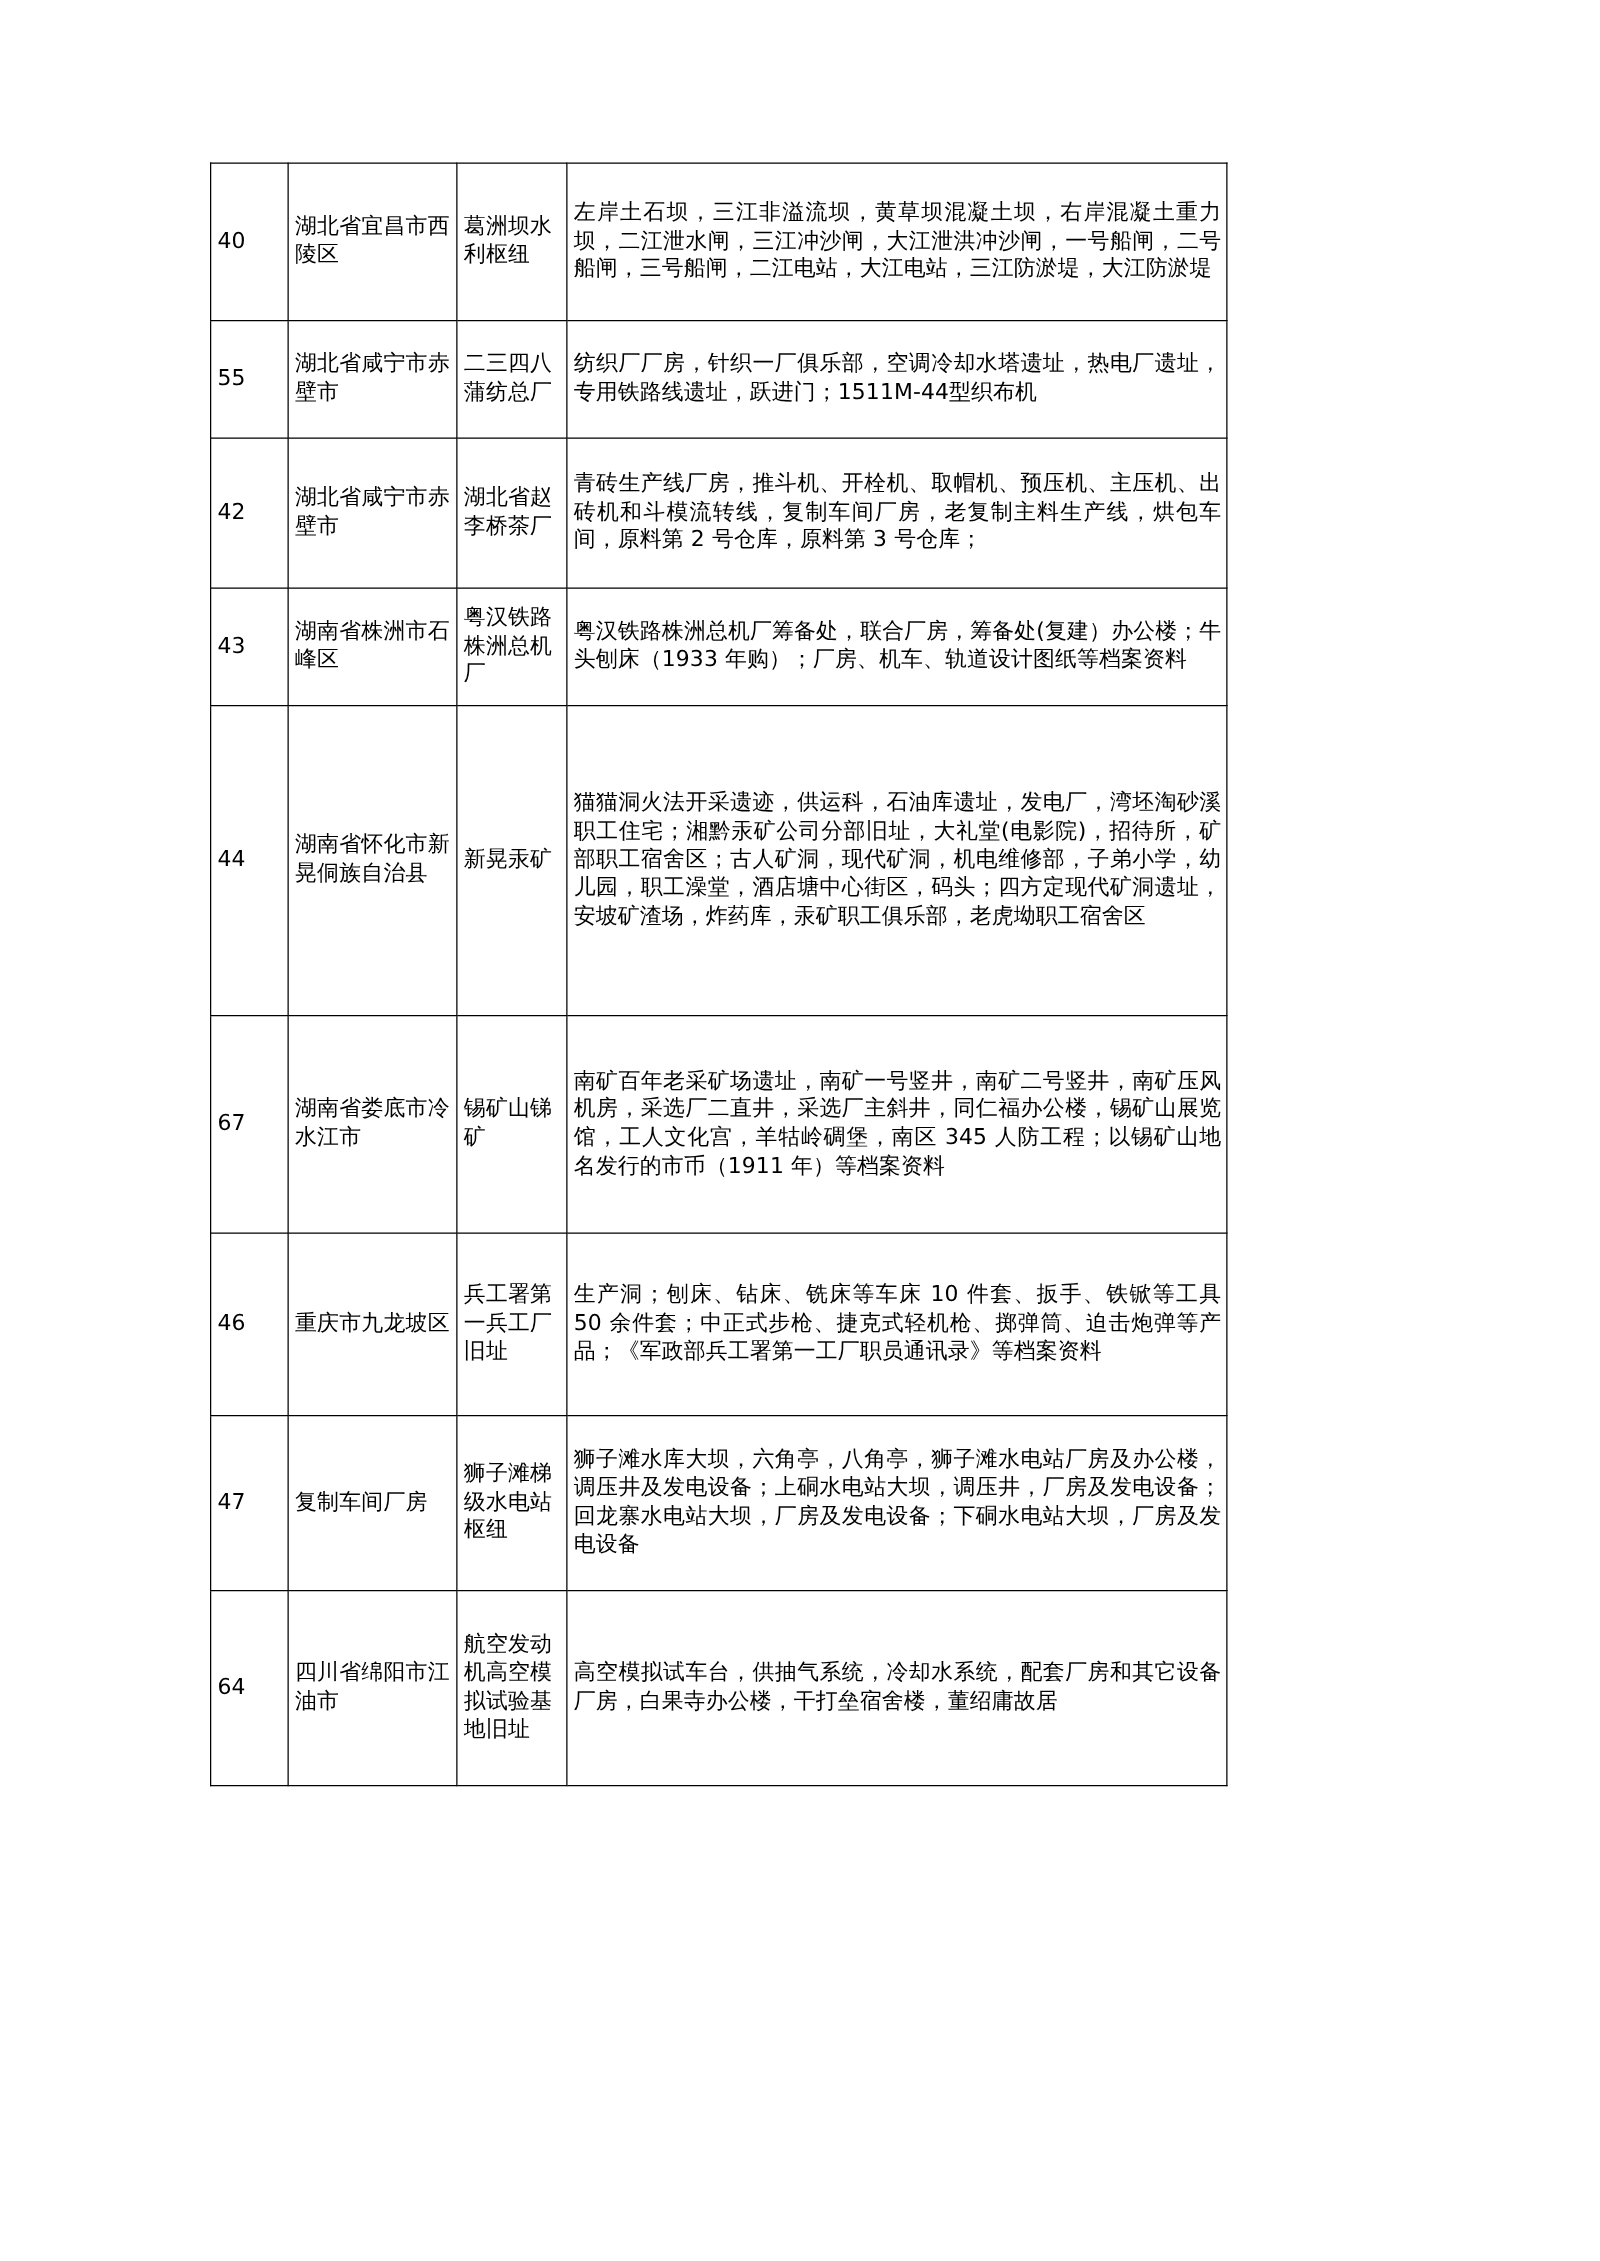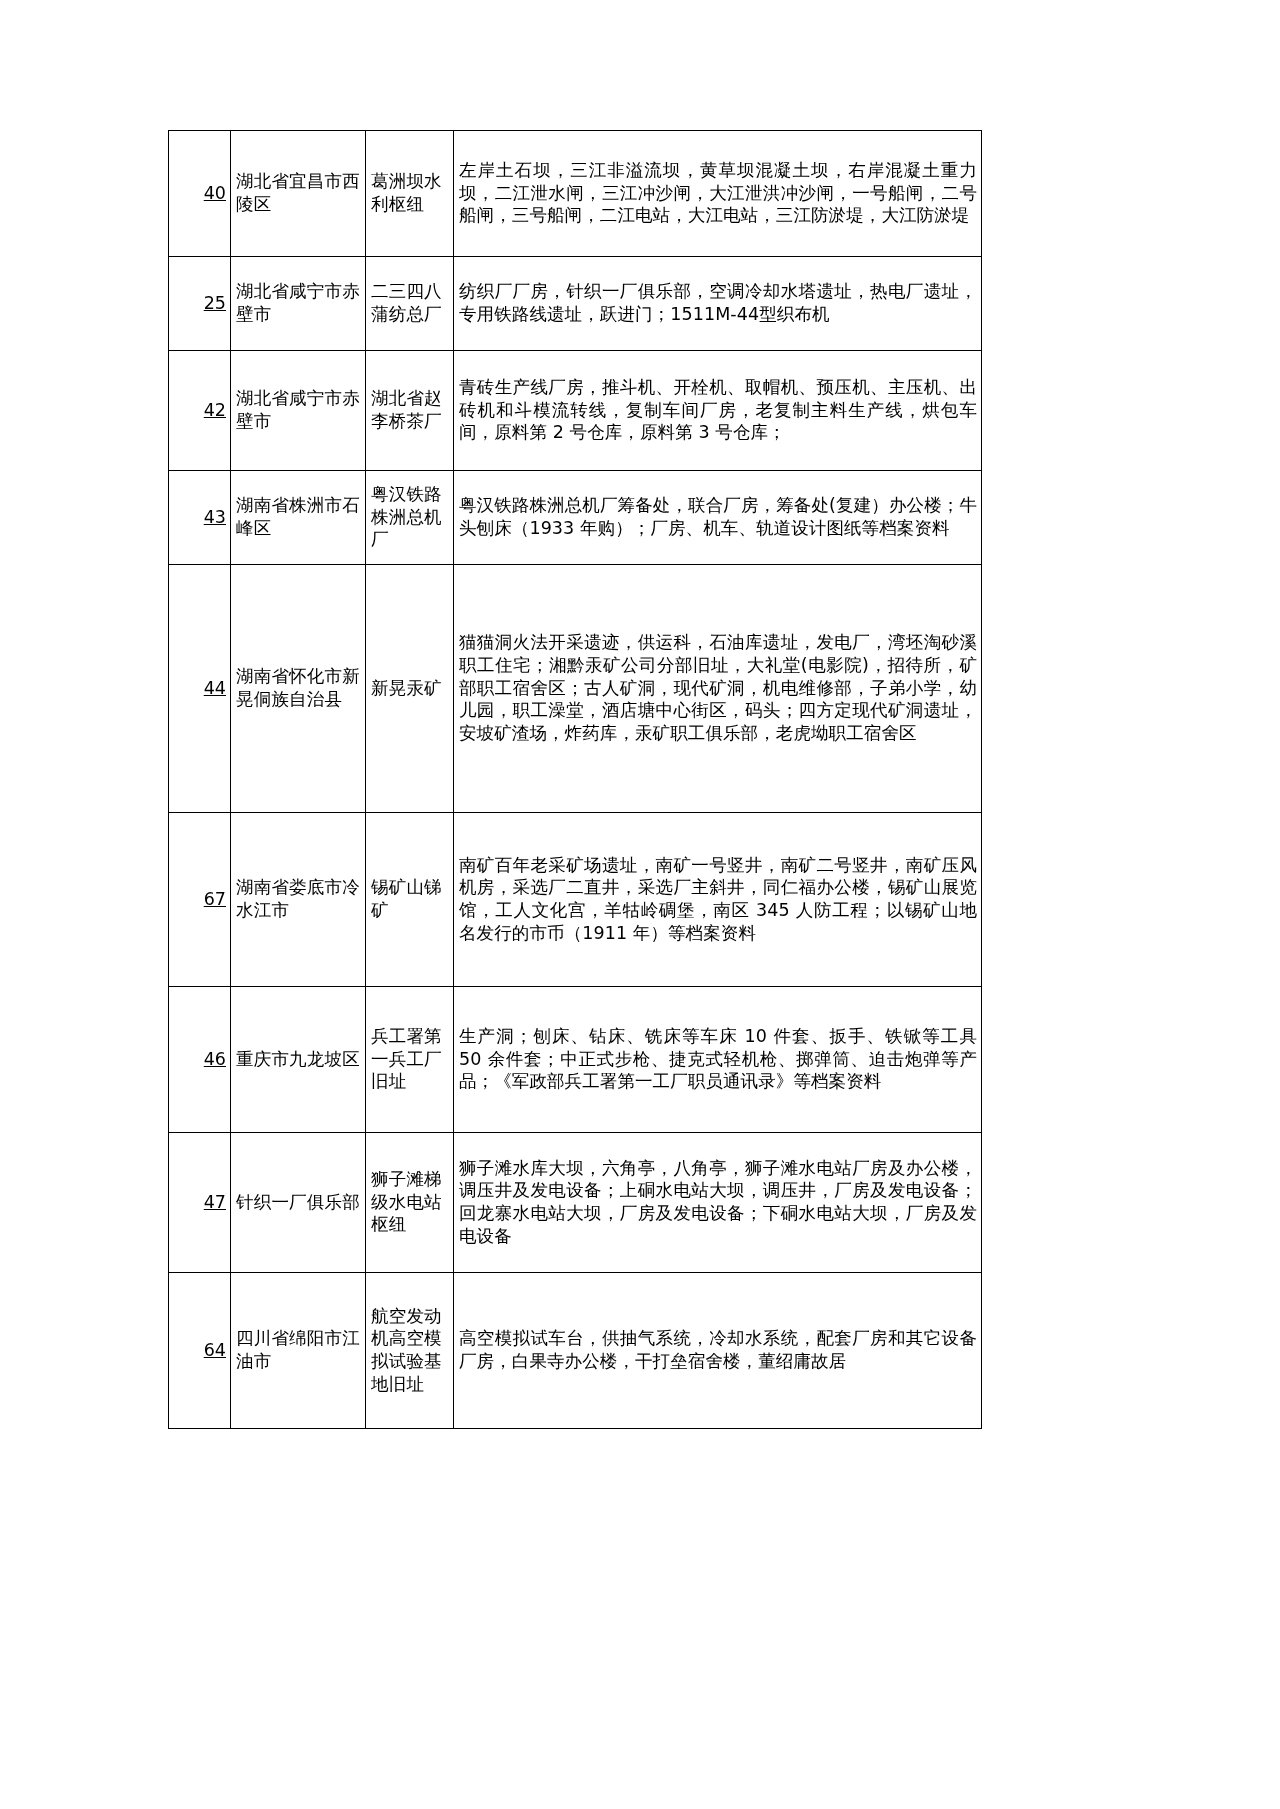--- a/index.html
+++ b/index.html
@@ -28,25 +28,24 @@
   table.heritage-table td {
     border: 1px solid #000000;
     vertical-align: middle;
     padding: 3px 4px 4px 5px;
     font-size: 17.5px;
     line-height: 1.30;
     font-family: "DejaVu Sans", "Liberation Sans", sans-serif;
   }
   td.col-index {
     width: 52px;
-    text-align: right;
+    text-align: left;
     vertical-align: middle;
     padding-left: 0;
     padding-right: 0;
-    text-decoration: underline;
   }
   td.col-location {
     width: 125px;
     vertical-align: middle;
     letter-spacing: 0.2px;
   }
   td.col-name {
     width: 78px;
     vertical-align: middle;
     letter-spacing: 0.2px;
@@ -77,21 +76,21 @@
 <div class="page">
   <table class="heritage-table">
     <tbody>
       <tr data-row="0">
         <td class="col-index">40</td>
         <td class="col-location">湖北省宜昌市西陵区</td>
         <td class="col-name">葛洲坝水利枢纽</td>
         <td class="col-desc">左岸土石坝，三江非溢流坝，黄草坝混凝土坝，右岸混凝土重力坝，二江泄水闸，三江冲沙闸，大江泄洪冲沙闸，一号船闸，二号船闸，三号船闸，二江电站，大江电站，三江防淤堤，大江防淤堤</td>
       </tr>
       <tr data-row="1">
-        <td class="col-index">25</td>
+        <td class="col-index">55</td>
         <td class="col-location">湖北省咸宁市赤壁市</td>
         <td class="col-name">二三四八蒲纺总厂</td>
         <td class="col-desc">纺织厂厂房，针织一厂俱乐部，空调冷却水塔遗址，热电厂遗址，专用铁路线遗址，跃进门；1511M-44型织布机</td>
       </tr>
       <tr data-row="2">
         <td class="col-index">42</td>
         <td class="col-location">湖北省咸宁市赤壁市</td>
         <td class="col-name">湖北省赵李桥茶厂</td>
         <td class="col-desc">青砖生产线厂房，推斗机、开栓机、取帽机、预压机、主压机、出砖机和斗模流转线，复制车间厂房，老复制主料生产线，烘包车间，原料第 2 号仓库，原料第 3 号仓库；</td>
       </tr>
@@ -114,21 +113,21 @@
         <td class="col-desc">南矿百年老采矿场遗址，南矿一号竖井，南矿二号竖井，南矿压风机房，采选厂二直井，采选厂主斜井，同仁福办公楼，锡矿山展览馆，工人文化宫，羊牯岭碉堡，南区 345 人防工程；以锡矿山地名发行的市币（1911 年）等档案资料</td>
       </tr>
       <tr data-row="6">
         <td class="col-index">46</td>
         <td class="col-location">重庆市九龙坡区</td>
         <td class="col-name">兵工署第一兵工厂旧址</td>
         <td class="col-desc">生产洞；刨床、钻床、铣床等车床 10 件套、扳手、铁锨等工具 50 余件套；中正式步枪、捷克式轻机枪、掷弹筒、迫击炮弹等产品；《军政部兵工署第一工厂职员通讯录》等档案资料</td>
       </tr>
       <tr data-row="7">
         <td class="col-index">47</td>
-        <td class="col-location">针织一厂俱乐部</td>
+        <td class="col-location">复制车间厂房</td>
         <td class="col-name">狮子滩梯级水电站枢纽</td>
         <td class="col-desc">狮子滩水库大坝，六角亭，八角亭，狮子滩水电站厂房及办公楼，调压井及发电设备；上硐水电站大坝，调压井，厂房及发电设备；回龙寨水电站大坝，厂房及发电设备；下硐水电站大坝，厂房及发电设备</td>
       </tr>
       <tr data-row="9">
         <td class="col-index">64</td>
         <td class="col-location">四川省绵阳市江油市</td>
         <td class="col-name">航空发动机高空模拟试验基地旧址</td>
         <td class="col-desc">高空模拟试车台，供抽气系统，冷却水系统，配套厂房和其它设备厂房，白果寺办公楼，干打垒宿舍楼，董绍庸故居</td>
       </tr>
     </tbody>

